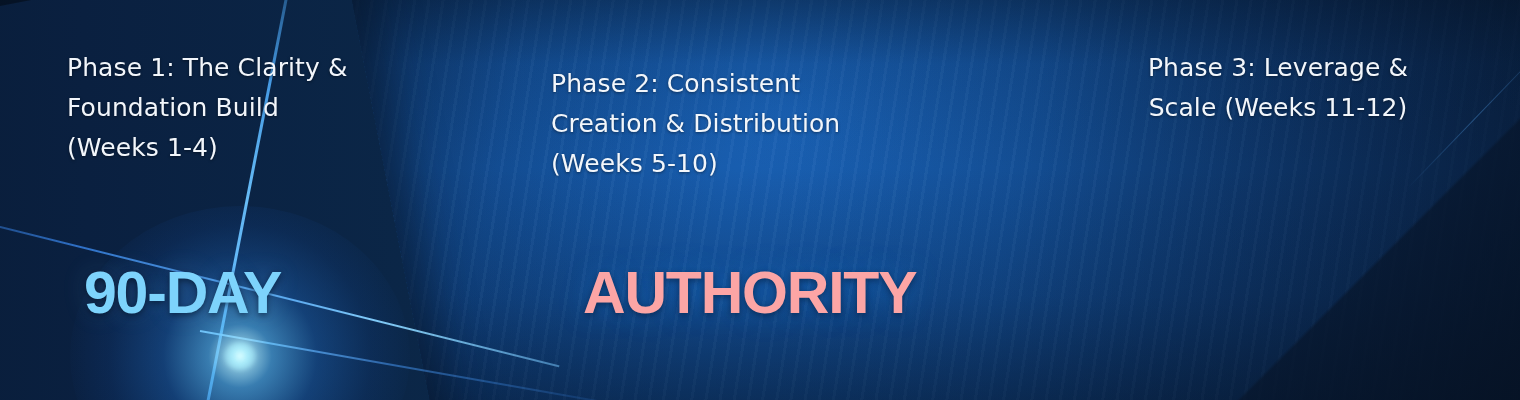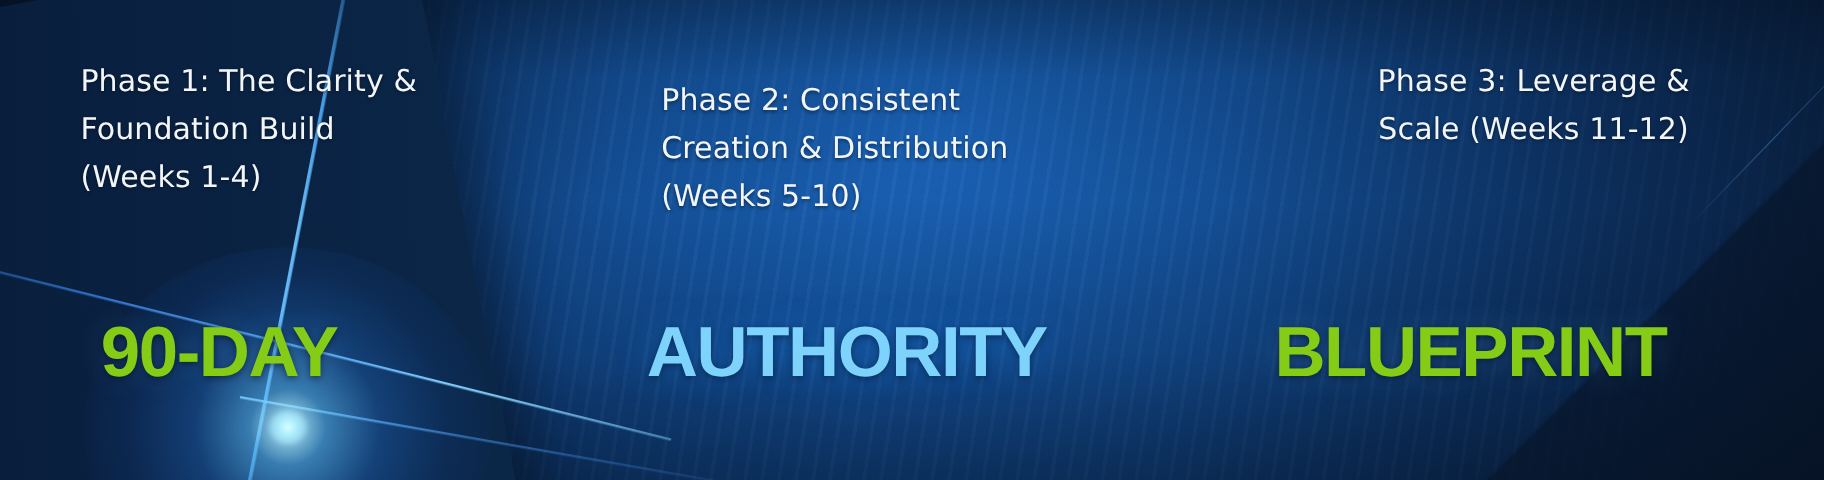--- a/index.html
+++ b/index.html
@@ -268,30 +268,31 @@
     position: absolute;
     top: 0;
     font-family: "Liberation Sans", sans-serif;
     font-weight: 700;
     font-size: 59px;
     line-height: 62px;
     letter-spacing: -1.2px;
     white-space: nowrap;
   }
   .word-white {
-    color: #84cc16;
+    color: #7dd3fc;
     text-shadow:
       0 2px 6px rgba(2,12,28,0.55),
       0 0 26px rgba(120,190,255,0.20);
   }
   .word-accent {
-    color: #7dd3fc;
+    color: #fca5a5;
     text-shadow:
       0 2px 6px rgba(2,12,28,0.45),
       0 0 28px rgba(30,144,245,0.35);
+    margin-left: 44px;
   }
   .word-1 { left: 84px; }
   .word-2 { left: 539px; }
   .word-3 { left: 1062px; }
 </style>
 </head>
 <body>
 
 <div class="banner">
 
@@ -317,17 +318,16 @@
       <div class="phase phase-2">Phase 2: Consistent
 Creation &amp; Distribution
 (Weeks 5-10)</div>
       <div class="phase phase-3">Phase 3: Leverage &amp;
 Scale (Weeks 11-12)</div>
     </div>
 
     <div class="headline-row">
       <div class="word word-white word-1">90-DAY</div>
       <div class="word word-accent word-2">AUTHORITY</div>
-      <div class="word word-white word-3">BLUEPRINT</div>
     </div>
 
   </div>
 </div>
 
 </body></html>

